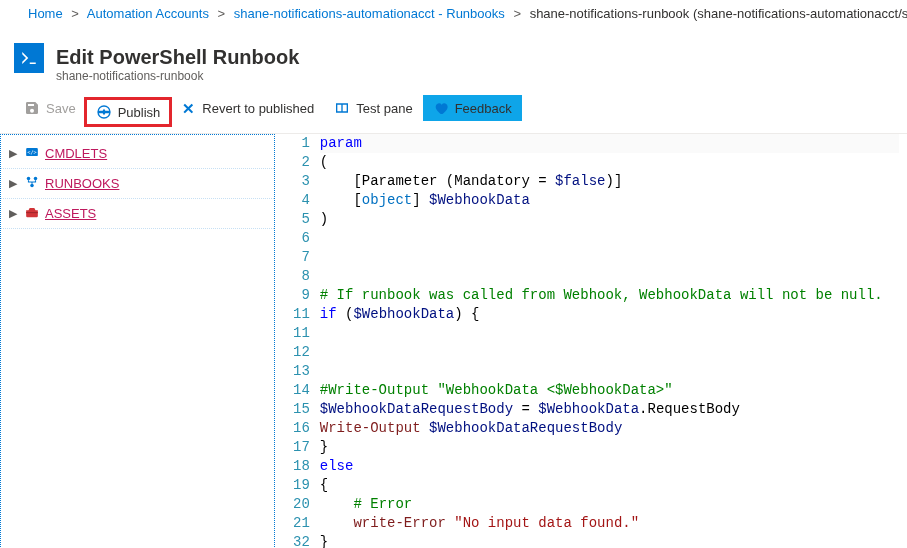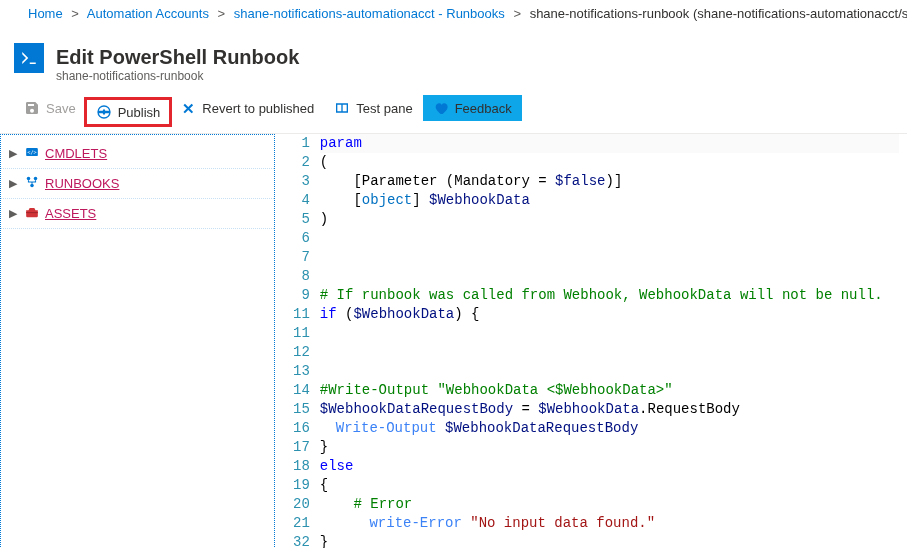--- a/index.html
+++ b/index.html
@@ -107,21 +107,21 @@
   .code {
     flex: 1;
     padding-right: 8px;
     white-space: pre;
   }
   .code .row { height: 19px; }
   .code .row.bg { background: #fafafa; }
   .tok-kw { color: #0000ff; }
   .tok-var { color: #001080; }
   .tok-type { color: #0070c1; }
-  .tok-cmd { color: #3b82f6; margin-left: 16px; }
+  .tok-cmd { color: #7f1d1d; }
   .tok-str { color: #a31515; }
   .tok-cmt { color: #008000; }
   .tok-plain { color: #000; }
 </style>
 </head>
 <body>
 
 <div class="breadcrumb">
   <a>Home</a>
   <span class="sep">&gt;</span>

